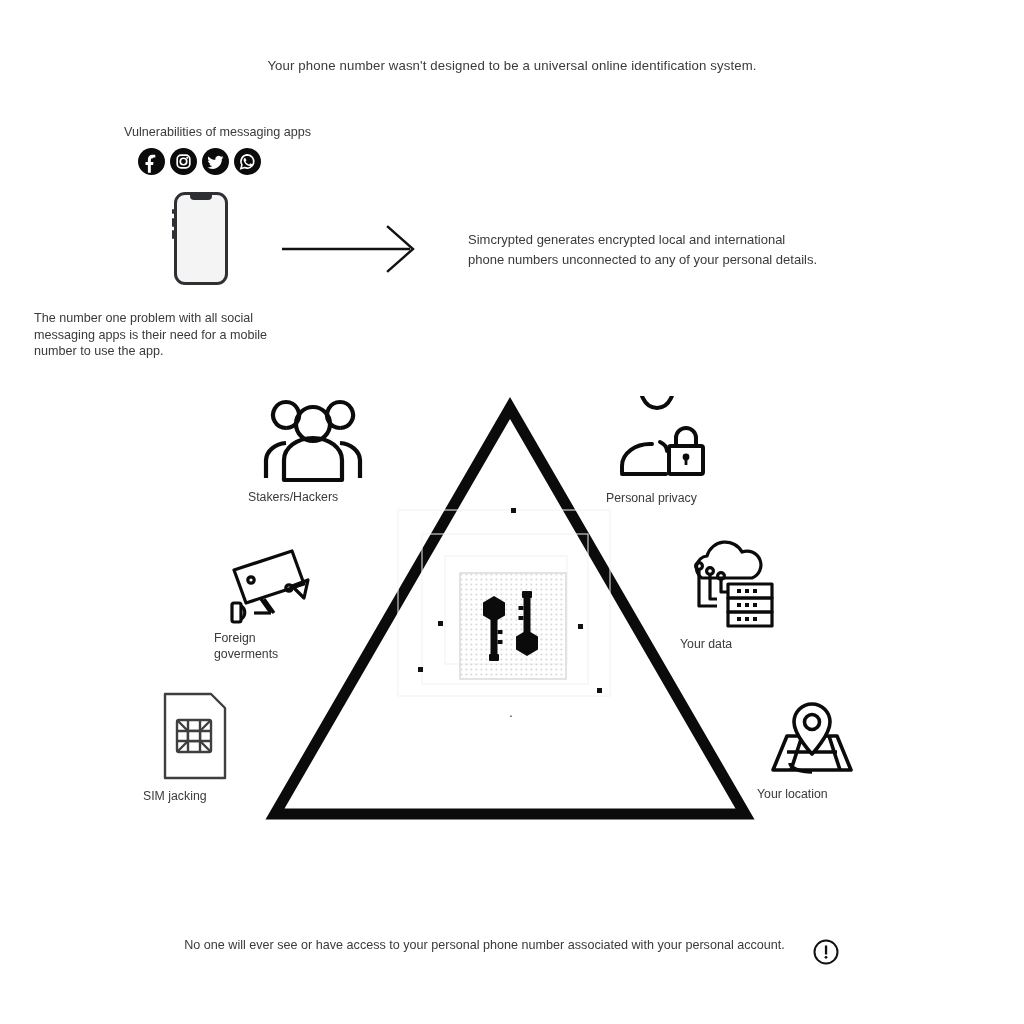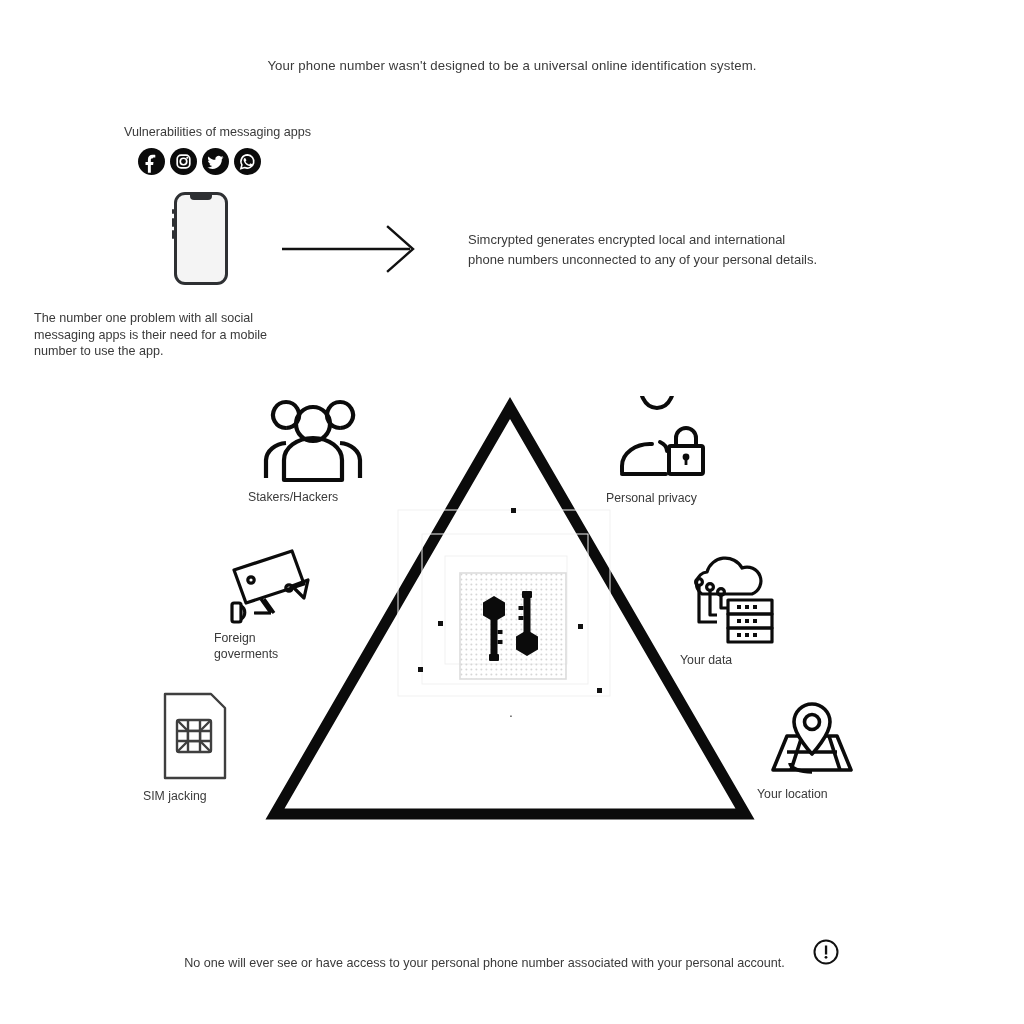--- a/index.html
+++ b/index.html
@@ -129,29 +129,29 @@
     text-align: left;
     font-size: 12.3px;
     line-height: 16.2px;
     color: #3a3a3a;
     white-space: pre-line;
   }
   #node-stalkers  { left: 248px; top: 398px; width: 130px; }
   #node-foreign   { left: 214px; top: 544px; width: 110px; }
   #node-simjack   { left: 143px; top: 690px; width: 102px; }
   #node-privacy   { left: 606px; top: 396px; width: 106px; }
-  #node-data      { left: 680px; top: 556px; width: 100px; }
+  #node-data      { left: 680px; top: 540px; width: 100px; }
   #node-location  { left: 757px; top: 692px; width: 110px; }
 
   
   #footer {
     left: 0; top: 938px;
     width: 1024px;
     display: flex;
-    align-items: flex-end;
+    align-items: flex-start;
     justify-content: center;
     gap: 27px;
   }
   #footer .ftext {
     font-size: 12.6px;
     color: #3a3a3a;
     white-space: nowrap;
   }
 </style>
 </head>

